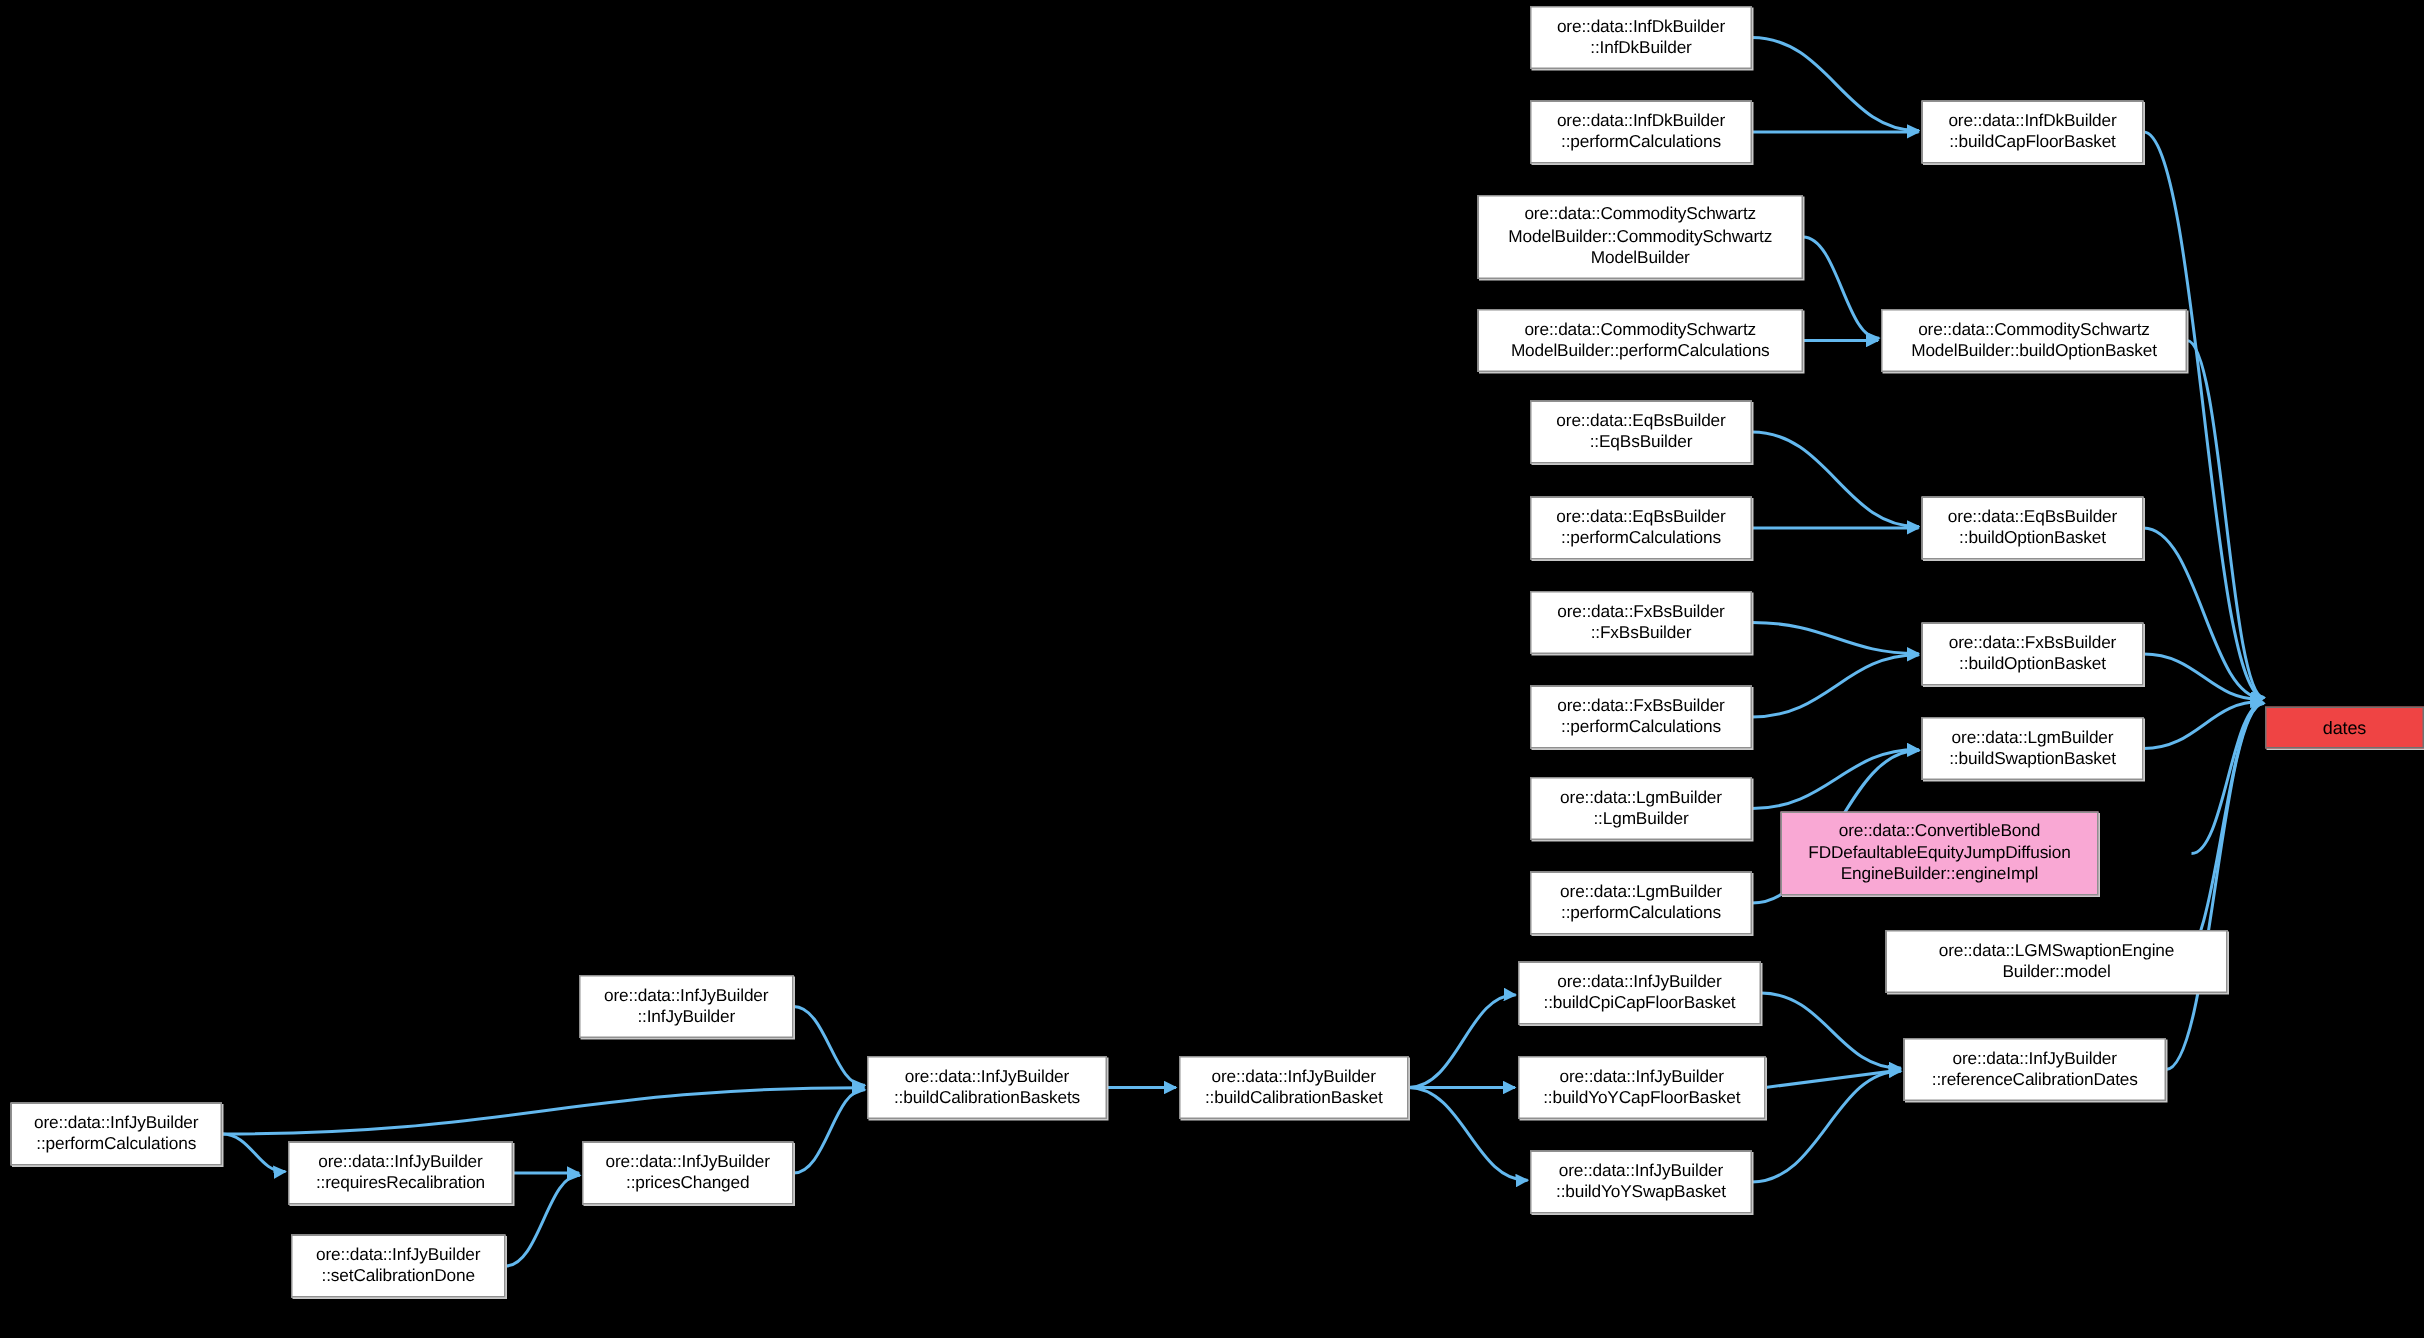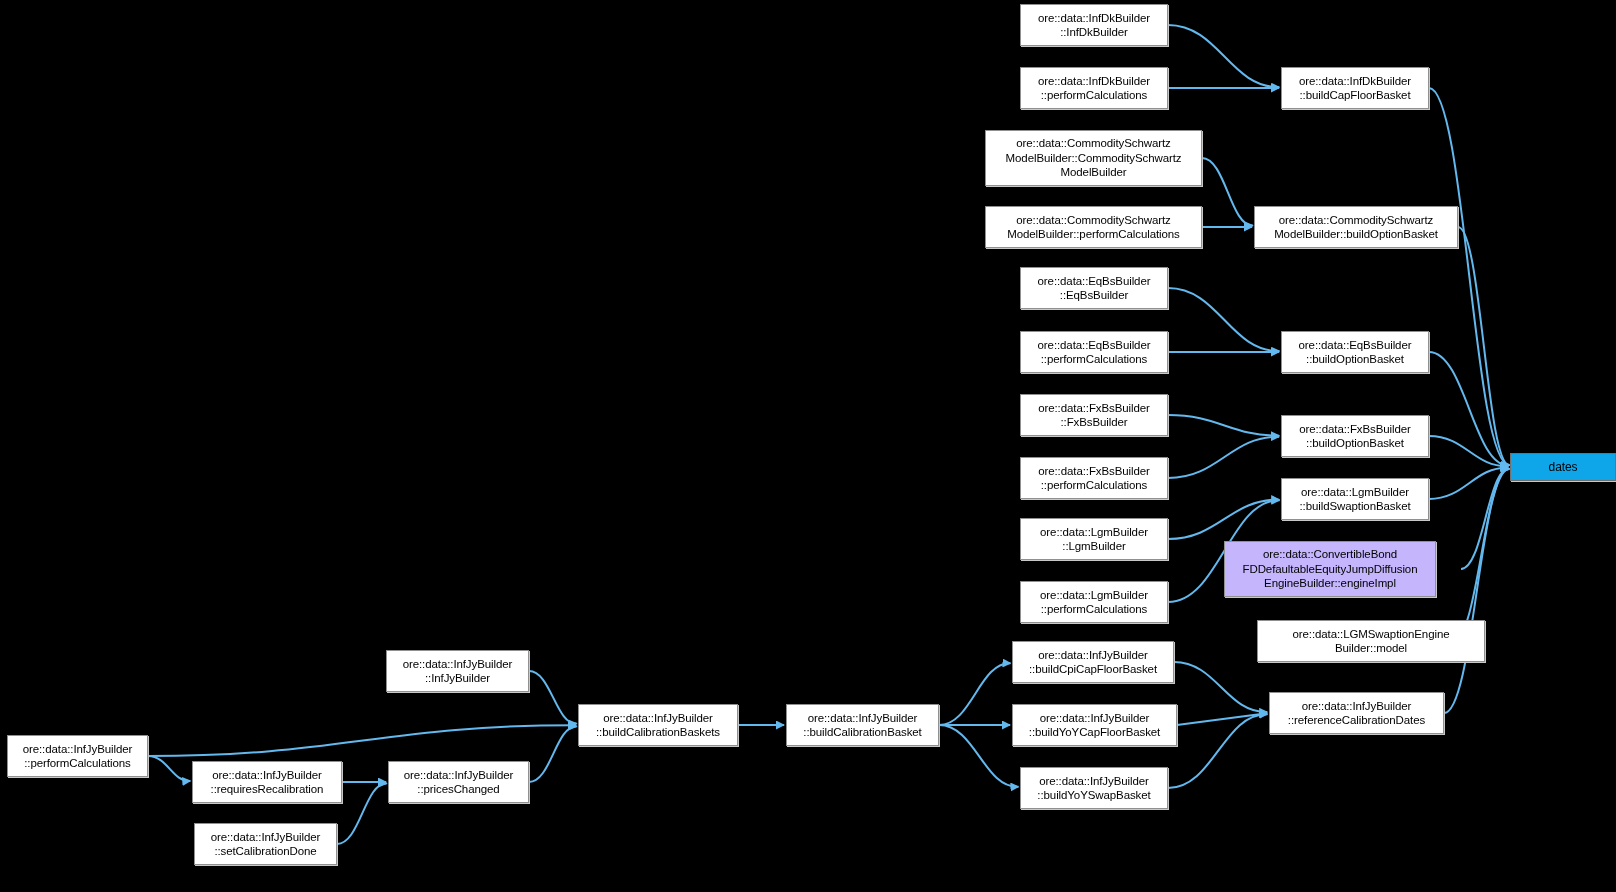--- a/index.html
+++ b/index.html
@@ -111,21 +111,21 @@
       <div class="node" style="left: 1020px; top: 457px; width: 148px; height: 42px; background: rgb(255, 255, 255);">ore::data::FxBsBuilder
 ::performCalculations</div>
       <div class="node" style="left: 1281px; top: 415px; width: 148px; height: 42px; background: rgb(255, 255, 255);">ore::data::FxBsBuilder
 ::buildOptionBasket</div>
       <div class="node" style="left: 1020px; top: 518px; width: 148px; height: 42px; background: rgb(255, 255, 255);">ore::data::LgmBuilder
 ::LgmBuilder</div>
       <div class="node" style="left: 1020px; top: 581px; width: 148px; height: 42px; background: rgb(255, 255, 255);">ore::data::LgmBuilder
 ::performCalculations</div>
       <div class="node" style="left: 1281px; top: 478px; width: 148px; height: 42px; background: rgb(255, 255, 255);">ore::data::LgmBuilder
 ::buildSwaptionBasket</div>
-      <div class="node" style="left: 1224px; top: 541px; width: 212px; height: 56px; background: #c4b5fd;">ore::data::ConvertibleBond
+      <div class="node" style="left: 1187px; top: 541px; width: 212px; height: 56px; background: #f9a8d4;">ore::data::ConvertibleBond
 FDDefaultableEquityJumpDiffusion
 EngineBuilder::engineImpl</div>
       <div class="node" style="left: 1257px; top: 620px; width: 228px; height: 42px; background: rgb(255, 255, 255);">ore::data::LGMSwaptionEngine
 Builder::model</div>
       <div class="node" style="left: 1012px; top: 641px; width: 162px; height: 42px; background: rgb(255, 255, 255);">ore::data::InfJyBuilder
 ::buildCpiCapFloorBasket</div>
       <div class="node" style="left: 1012px; top: 704px; width: 165px; height: 42px; background: rgb(255, 255, 255);">ore::data::InfJyBuilder
 ::buildYoYCapFloorBasket</div>
       <div class="node" style="left: 1020px; top: 767px; width: 148px; height: 42px; background: rgb(255, 255, 255);">ore::data::InfJyBuilder
 ::buildYoYSwapBasket</div>
@@ -138,15 +138,15 @@
       <div class="node" style="left: 786px; top: 704px; width: 153px; height: 42px; background: rgb(255, 255, 255);">ore::data::InfJyBuilder
 ::buildCalibrationBasket</div>
       <div class="node" style="left: 7px; top: 735px; width: 141px; height: 42px; background: rgb(255, 255, 255);">ore::data::InfJyBuilder
 ::performCalculations</div>
       <div class="node" style="left: 192px; top: 761px; width: 150px; height: 42px; background: rgb(255, 255, 255);">ore::data::InfJyBuilder
 ::requiresRecalibration</div>
       <div class="node" style="left: 388px; top: 761px; width: 141px; height: 42px; background: rgb(255, 255, 255);">ore::data::InfJyBuilder
 ::pricesChanged</div>
       <div class="node" style="left: 194px; top: 823px; width: 143px; height: 42px; background: rgb(255, 255, 255);">ore::data::InfJyBuilder
 ::setCalibrationDone</div>
-      <div class="node focus" style="left: 1510px; top: 453px; width: 106px; height: 28px; background: #0ea5e9; font-size: 12px;">dates</div>
+      <div class="node focus" style="left: 1510px; top: 471px; width: 106px; height: 28px; background: #ef4444; font-size: 12px;">dates</div>
     </div>
 </div>
 
 </body></html>

